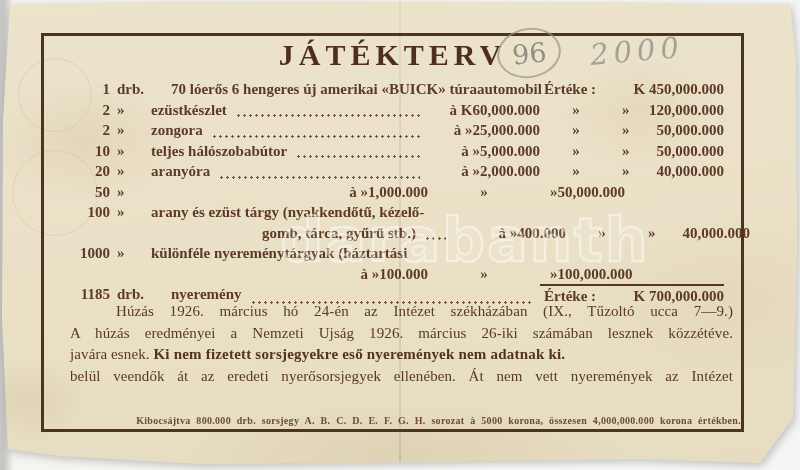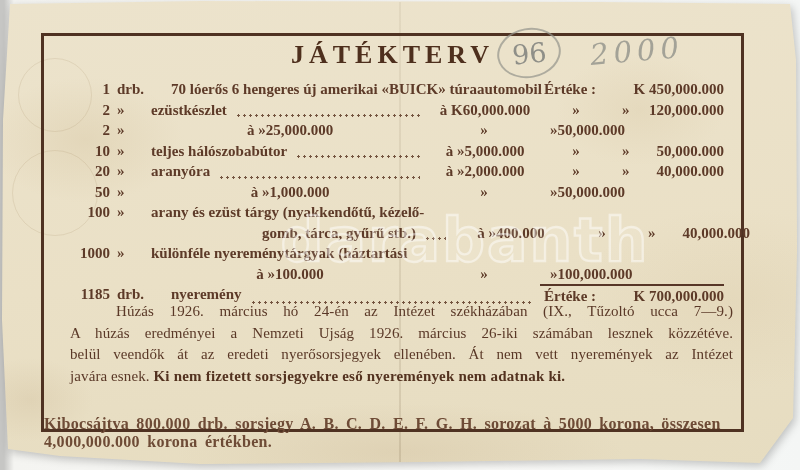--- a/index.html
+++ b/index.html
@@ -24,45 +24,45 @@
   .ring.r1{left:18px;top:58px;width:72px;height:72px;}
   .ring.r2{left:12px;top:150px;width:84px;height:84px;}
   .crease{position:absolute;left:399px;top:2px;bottom:8px;width:2px;
     background:linear-gradient(180deg,rgba(110,90,60,.08),rgba(110,90,60,.16));}
   .sheet{
     position:absolute;left:41px;top:33px;width:697px;height:393px;
     border:3px solid #4f3222;color:#5d3a28;
   }
   .title{
     position:absolute;top:3px;left:0;right:0;text-align:center;
-    font-size:26px;line-height:32px;font-weight:700;letter-spacing:5px;color:#4e2f1d;
+    font-size:30px;line-height:32px;font-weight:700;letter-spacing:5px;color:#4e2f1d;
   }
   .ptable{position:absolute;top:43px;left:0;right:0;line-height:20.5px;font-size:15px;font-weight:700;}
   .prow{display:grid;grid-template-columns:66px 40px 1fr 112px 72px 112px;padding-right:17px;}
   .c-qty{text-align:right;}
   .c-unit{padding-left:7px;}
   .c-item{display:flex;align-items:baseline;overflow:visible;white-space:nowrap;padding-left:1px;}
   .c-item2{display:flex;align-items:center;white-space:nowrap;padding-left:112px;}
   .span2{grid-column:3/5;margin-left:20px;}
   .span4{grid-column:3/7;text-align:right;}
   .leader{flex:1;align-self:flex-end;height:3px;margin:0 8px 3px 10px;min-width:20px;
     background-image:radial-gradient(circle at 1.5px 1.5px, rgba(95,60,40,.85) 1.05px, transparent 1.4px);
     background-size:6px 3px;background-repeat:repeat-x;background-position:left bottom;}
-  .c-price{display:flex;justify-content:center;padding-left:2px;}
+  .c-price{display:flex;justify-content:flex-end;padding-left:2px;}
   .c-sep{text-align:center;}
   .c-val{display:flex;justify-content:space-between;padding-left:10px;}
   .c-total{grid-column:5/7;display:flex;justify-content:space-between;padding-left:4px;gap:8px;}
   .c-total.rule{border-top:2px solid #573627;}
   .para{position:absolute;top:265px;left:26px;right:8px;font-size:15px;line-height:21.6px;
     color:#5a3827;letter-spacing:.1px;}
   .pline{text-align:justify;text-align-last:justify;}
   .pline.first{text-indent:46px;}
   .pline.last{text-align-last:left;}
   .pline b{font-weight:700;letter-spacing:.2px;color:#53321f;}
-  .foot{position:absolute;top:379px;left:0;right:0;text-align:left;font-size:16px;
+  .foot{position:absolute;top:379px;left:0;right:0;text-align:right;font-size:10px;
     font-weight:700;color:#6e4b36;word-spacing:3px;letter-spacing:.3px;}
   .watermark{
     position:absolute;left:255px;top:205px;width:420px;text-align:center;
     font-family:"DejaVu Sans", sans-serif;font-size:60px;font-weight:700;letter-spacing:2px;
     color:rgba(255,255,255,.10);-webkit-text-stroke:2.3px rgba(255,255,255,.48);
     pointer-events:none;z-index:5;
   }
   .pencil-circle{
     position:absolute;left:497px;top:28px;width:60px;height:46px;border:2.5px solid rgba(148,148,140,.7);
     border-radius:50%;transform:rotate(-10deg);display:flex;align-items:center;justify-content:center;z-index:6;
@@ -110,20 +110,24 @@
             </span>
             <span class="c-sep">»</span>
             <span class="c-val">
               <span>»</span>
               <span>120,000.000</span>
             </span>
           </div>
           <div class="prow">
             <span class="c-qty">2</span>
             <span class="c-unit">»</span>
+            <span class="c-item">
+              <span>zongora</span>
+              <span class="leader"></span>
+            </span>
             <span class="c-price">
               <span>à »</span>
               <span>25,000.000</span>
             </span>
             <span class="c-sep">»</span>
             <span class="c-val">
               <span>»</span>
               <span>50,000.000</span>
             </span>
           </div>
@@ -228,22 +232,22 @@
             <span class="c-total rule">
               <span>Értéke :</span>
               <span>K 700,000.000</span>
             </span>
           </div>
         </div>
 
       <div class="para">
         <div class="pline first">Húzás 1926. március hó 24-én az Intézet székházában (IX., Tűzoltó ucca 7—9.)</div>
         <div class="pline">A húzás eredményei a Nemzeti Ujság 1926. március 26-iki számában lesznek közzétéve.</div>
+        <div class="pline last"><span>javára esnek. </span><b>Ki nem fizetett sorsjegyekre eső nyeremények nem adatnak ki.</b></div>
         <div class="pline">belül veendők át az eredeti nyerősorsjegyek ellenében. Át nem vett nyeremények az Intézet</div>
-        <div class="pline last"><span>javára esnek. </span><b>Ki nem fizetett sorsjegyekre eső nyeremények nem adatnak ki.</b></div>
       </div>
 
       <div class="foot">Kibocsájtva 800.000 drb. sorsjegy A. B. C. D. E. F. G. H. sorozat à 5000 korona, összesen 4,000,000.000 korona értékben.</div>
     </div>
   </div>
 </div>
 
 <div class="watermark">darabanth</div>
 
 <div class="pencil-circle">

